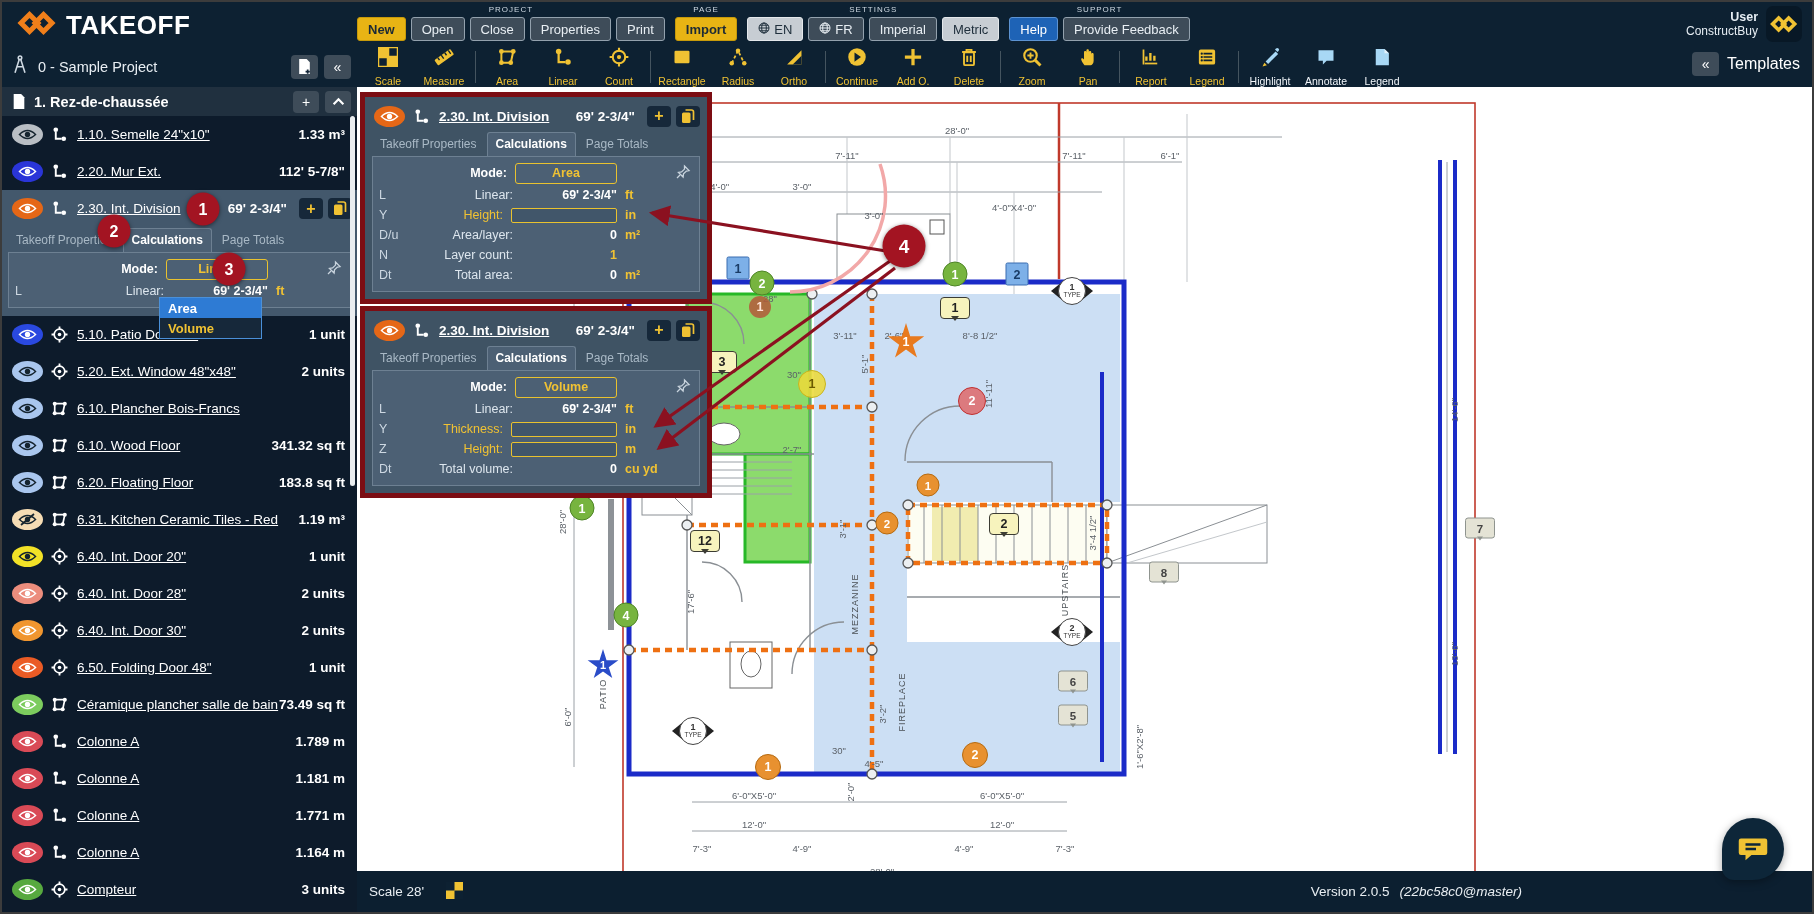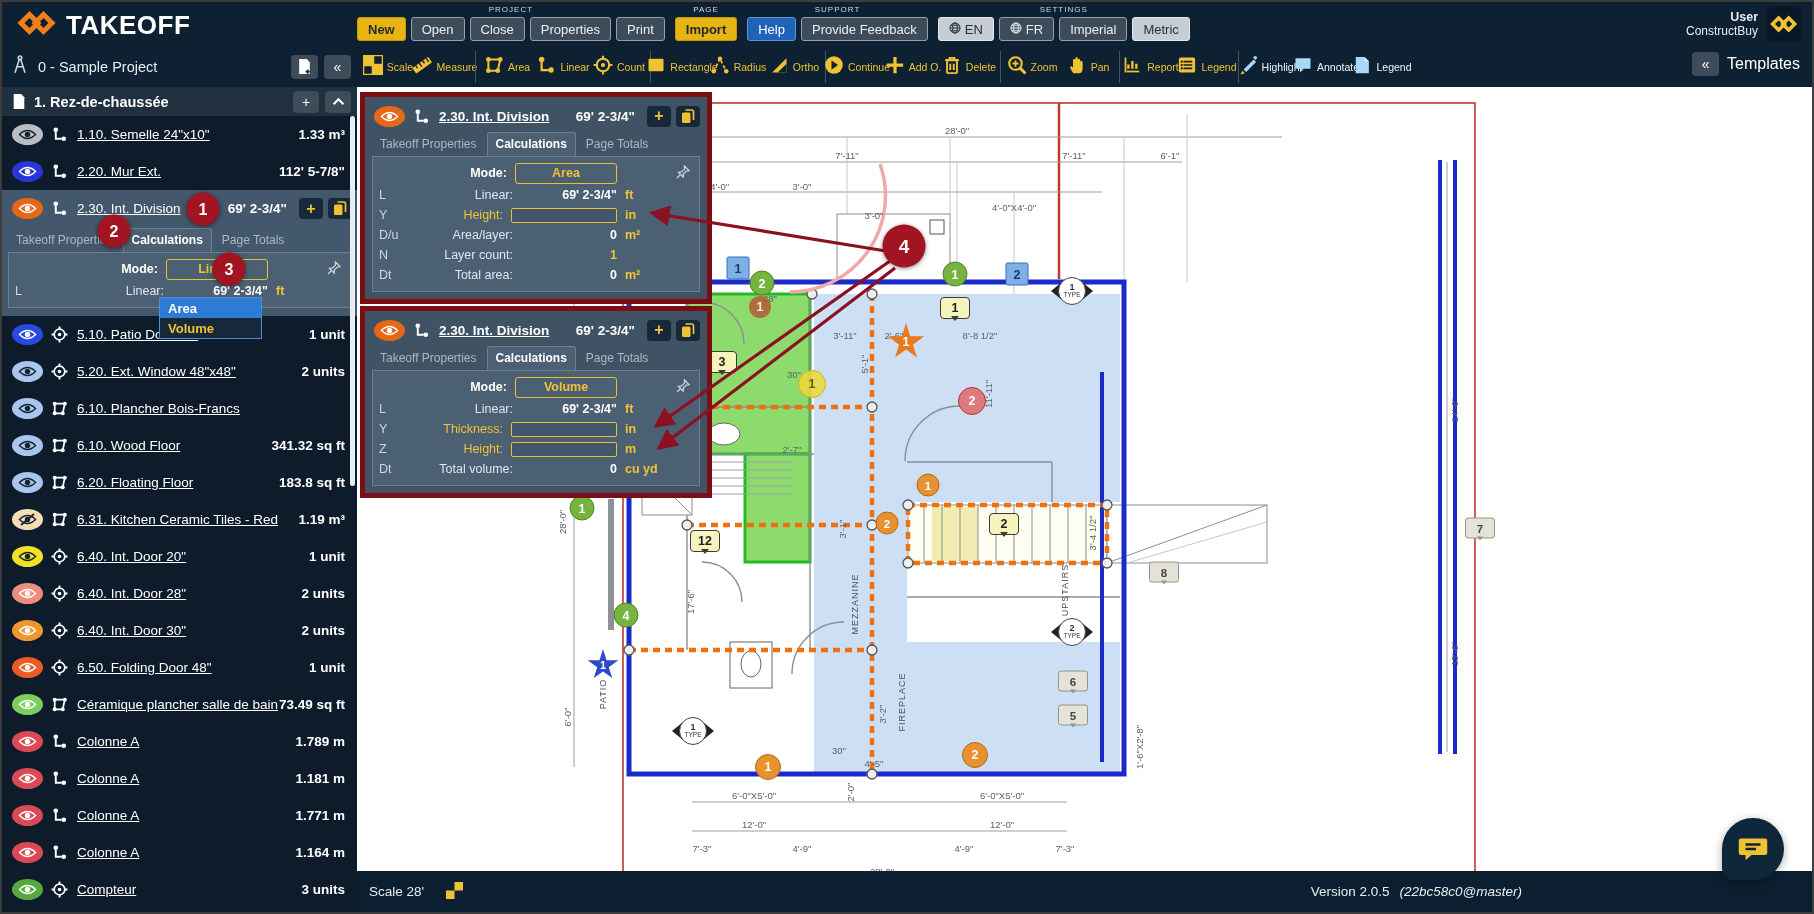--- a/index.html
+++ b/index.html
@@ -22,21 +22,21 @@
   #userbox .utxt{text-align:right;color:#e6edf3;font-size:12px;line-height:14px;}
   #userbox .utxt b{font-size:12.5px;}
   #userlogo{width:36px;height:36px;background:#081826;border-radius:7px;display:flex;align-items:center;justify-content:center;}
   
   #toolrow{position:absolute;left:0;top:44px;width:100%;height:41px;background:#0d2132;z-index:20;}
   #projbar{position:absolute;left:0;top:0;width:355px;height:41px;display:flex;align-items:center;color:#e8eef3;}
   #projbar .ptitle{font-size:14.5px;margin-left:10px;flex:1;}
   .sqbtn{width:27px;height:24px;border-radius:4px;background:#3e4c59;display:flex;align-items:center;justify-content:center;
          color:#fff;font-size:14px;margin-right:6px;cursor:pointer;}
   #tools{position:absolute;left:358px;top:0;right:150px;height:41px;display:flex;align-items:center;}
-  .tool{width:56px;display:flex;flex-direction:row;align-items:center;gap:4px;cursor:pointer;justify-content:center;}
+  .tool{width:56px;display:flex;flex-direction:column;align-items:center;gap:4px;cursor:pointer;}
   .tool .tlabel{font-size:10.5px;color:#f0c233;white-space:nowrap;}
   .tool.lightblue .tlabel{color:#f2f6fa;}
   .tsep{width:1px;height:32px;background:#45566455;background:#44545f;margin:0 3px;}
   #templatesBox{position:absolute;right:12px;top:6px;display:flex;align-items:center;gap:8px;color:#fff;font-size:16px;cursor:pointer;}
   
   #sidebar{position:absolute;left:0;top:85px;width:355px;bottom:0;background:#0d1b2b;z-index:15;overflow:hidden;}
   #pageHeader{height:29px;background:#20303f;display:flex;align-items:center;color:#fff;}
   #pageHeader .phtitle{font-size:14.5px;font-weight:bold;flex:1;margin-left:8px;}
   #pageHeader .sqbtn{width:26px;height:22px;}
   .sitem{height:37px;display:flex;align-items:center;color:#fff;cursor:pointer;}
@@ -443,31 +443,20 @@
         </div>
         <div class="hgroup">
           <div class="glabel">PAGE</div>
           <div class="gbtns">
             <div class="hbtn yellow">
               <span>Import</span>
             </div>
           </div>
         </div>
         <div class="hgroup">
-          <div class="glabel">SUPPORT</div>
-          <div class="gbtns">
-            <div class="hbtn blue">
-              <span>Help</span>
-            </div>
-            <div class="hbtn">
-              <span>Provide Feedback</span>
-            </div>
-          </div>
-        </div>
-        <div class="hgroup">
           <div class="glabel">SETTINGS</div>
           <div class="gbtns">
             <div class="hbtn sel">
               <span><svg width="12" height="12" viewBox="0 0 12 12" fill="none" stroke="currentColor" stroke-width="1">
                   <circle cx="6" cy="6" r="5"></circle>
                   <ellipse cx="6" cy="6" rx="2.3" ry="5"></ellipse>
                   <path d="M1 6h10M1.8 3.2h8.4M1.8 8.8h8.4"></path>
                 </svg></span>
               <span>EN</span>
             </div>
@@ -477,20 +466,31 @@
                   <ellipse cx="6" cy="6" rx="2.3" ry="5"></ellipse>
                   <path d="M1 6h10M1.8 3.2h8.4M1.8 8.8h8.4"></path>
                 </svg></span>
               <span>FR</span>
             </div>
             <div class="hbtn">
               <span>Imperial</span>
             </div>
             <div class="hbtn sel">
               <span>Metric</span>
+            </div>
+          </div>
+        </div>
+        <div class="hgroup">
+          <div class="glabel">SUPPORT</div>
+          <div class="gbtns">
+            <div class="hbtn blue">
+              <span>Help</span>
+            </div>
+            <div class="hbtn">
+              <span>Provide Feedback</span>
             </div>
           </div>
         </div>
       </div>
     <div id="userbox">
       <div class="utxt">
         <b>User</b><br>
         <span>ConstructBuy</span>
       </div>
       <div id="userlogo">

